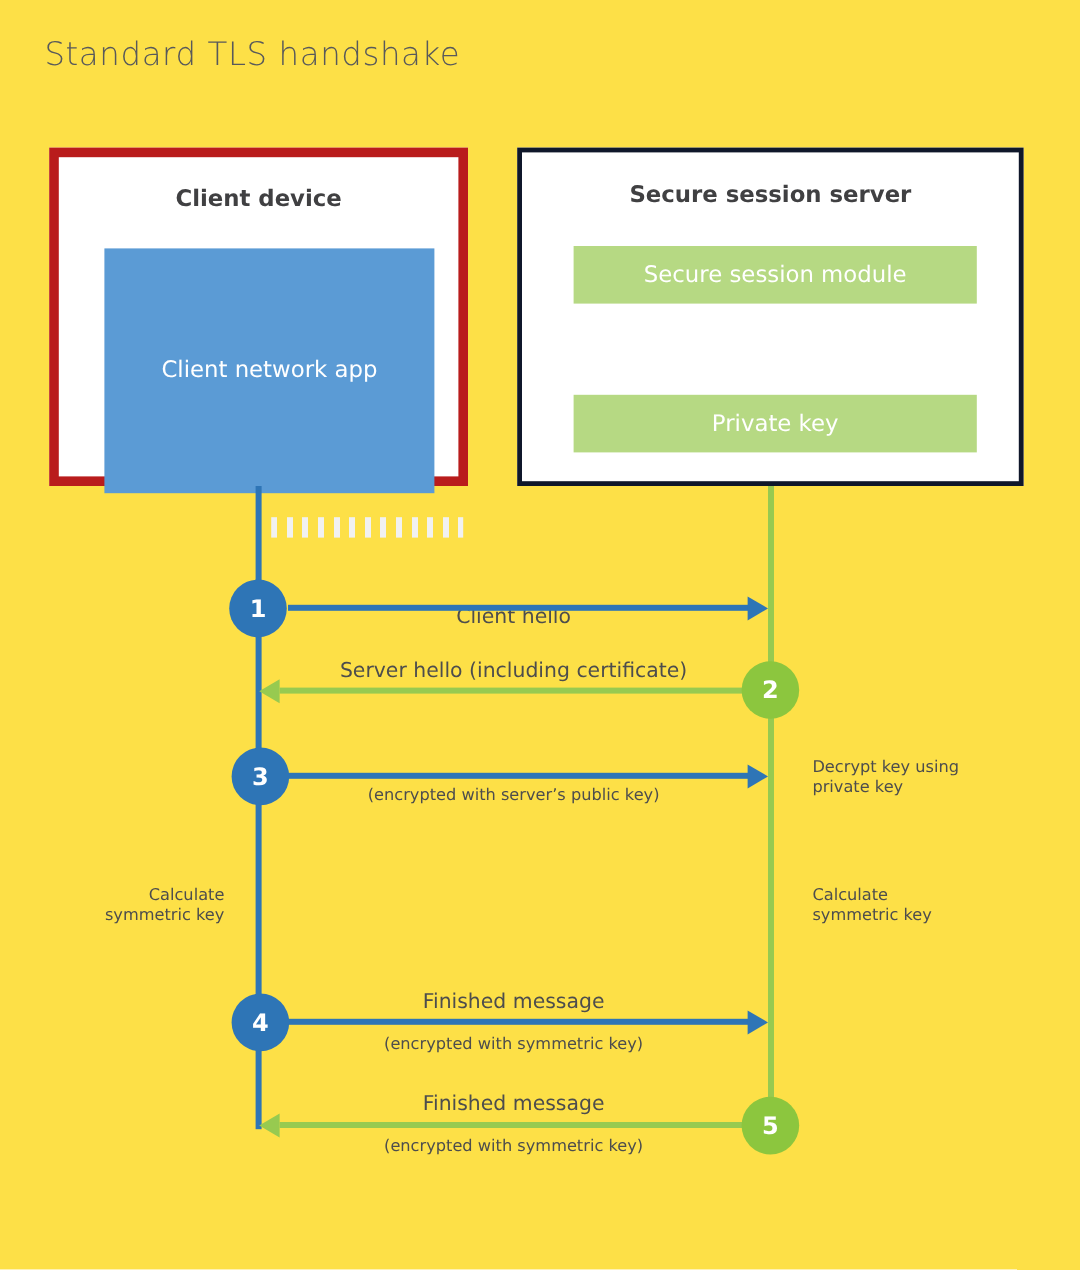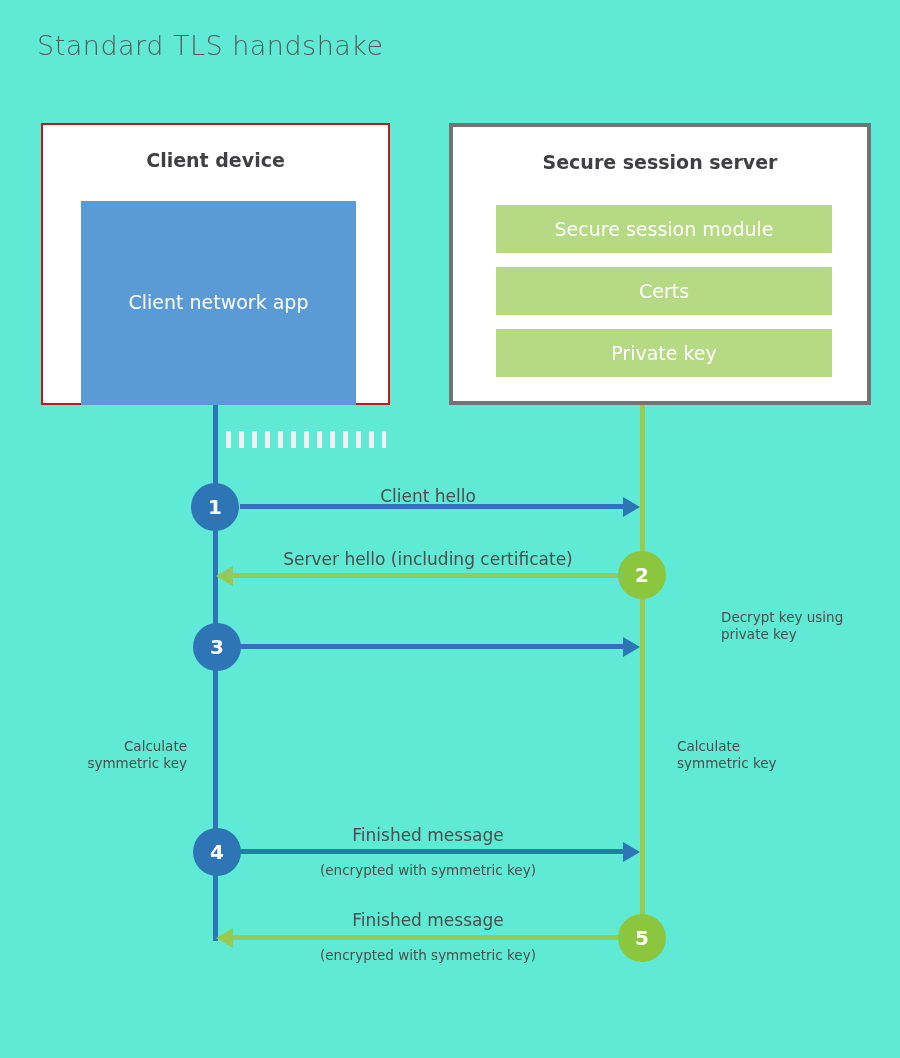--- a/index.html
+++ b/index.html
@@ -5,21 +5,21 @@
   html, body {
     margin: 0;
     padding: 0;
     background: #ffffff;
     font-family: "DejaVu Sans", "Liberation Sans", sans-serif;
   }
   .canvas {
     position: relative;
     width: 900px;
     height: 1058px;
-    background: #5eead4;
+    background: #fde047;
     overflow: hidden;
   }
   
   .page-title {
     position: absolute;
     left: 37px;
     top: 30px;
     font-size: 27px;
     font-weight: 300;
     color: #58595b;
@@ -29,27 +29,26 @@
   .actor-box {
     position: absolute;
     top: 123px;
     height: 282px;
     background: #ffffff;
     box-sizing: border-box;
   }
   .client-box {
     left: 41px;
     width: 349px;
-    border: 2px solid #b91c1c;
+    border: 8px solid #b91c1c;
   }
   .server-box {
     left: 431px;
     width: 422px;
-    border: 4px solid #737373;
-    margin-left: 18px;
+    border: 4px solid #0f172a;
   }
   .actor-title {
     position: absolute;
     top: 24px;
     left: 0;
     width: 100%;
     text-align: center;
     font-size: 19px;
     font-weight: bold;
     color: #404042;
@@ -160,59 +159,59 @@
   .step-circle.blue { background: #2e75b6; }
   .step-circle.green { background: #8cc63e; }
   
   .side-note {
     position: absolute;
     font-size: 13.5px;
     color: #4d4d4d;
     line-height: 1.25;
     white-space: pre-line;
   }
-  .note-decrypt { left: 677px; top: 609px; width: 160px; text-align: left; margin-left: 44px; }
+  .note-decrypt { left: 677px; top: 631px; width: 160px; text-align: left; }
   .note-calc-left { left: 35px; top: 738px; width: 152px; text-align: right; }
   .note-calc-right { left: 677px; top: 738px; width: 160px; text-align: left; }
 </style>
 </head>
 <body>
 
 <div class="canvas">
 
   <div class="page-title">Standard TLS handshake</div>
 
   <div class="actor-box client-box">
     <div class="actor-title">Client device</div>
     <div class="client-module">Client network app</div>
   </div>
 
   <div class="actor-box server-box">
     <div class="actor-title">Secure session server</div>
     <div class="server-bar bar-0">Secure session module</div>
-    <div class="server-bar bar-1">Certs</div>
     <div class="server-bar bar-2">Private key</div>
   </div>
 
   <div class="lifeline lifeline-client"></div>
   <div class="lifeline lifeline-server"></div>
   <div class="ghost-dashes"></div>
 
-  <div class="msg-label" style="top:486px;">Client hello</div>
+  <div class="msg-label" style="top:504px;">Client hello</div>
   <div class="arrow-line blue" style="left:240px; top:504px; width:384px;"></div>
   <div class="arrow-head right-blue" style="left:623px; top:497px;"></div>
   <div class="step-circle blue" style="left:191px; top:483px;">1</div>
 
   <div class="msg-label" style="top:549px;">Server hello (including certificate)</div>
   <div class="arrow-line green" style="left:233px; top:573px; width:386px;"></div>
   <div class="arrow-head left-green" style="left:216px; top:566px;"></div>
   <div class="step-circle green" style="left:618px; top:551px;">2</div>
 
   <div class="arrow-line blue" style="left:240px; top:644px; width:384px;"></div>
   <div class="arrow-head right-blue" style="left:623px; top:637px;"></div>
+  <div class="msg-sub" style="top:655px;">(encrypted with server’s public key)</div>
   <div class="step-circle blue" style="left:193px; top:623px;">3</div>
 
   <div class="side-note note-decrypt">Decrypt key using
 private key</div>
   <div class="side-note note-calc-left">Calculate
 symmetric key</div>
   <div class="side-note note-calc-right">Calculate
 symmetric key</div>
 
   <div class="msg-label" style="top:825px;">Finished message</div>

